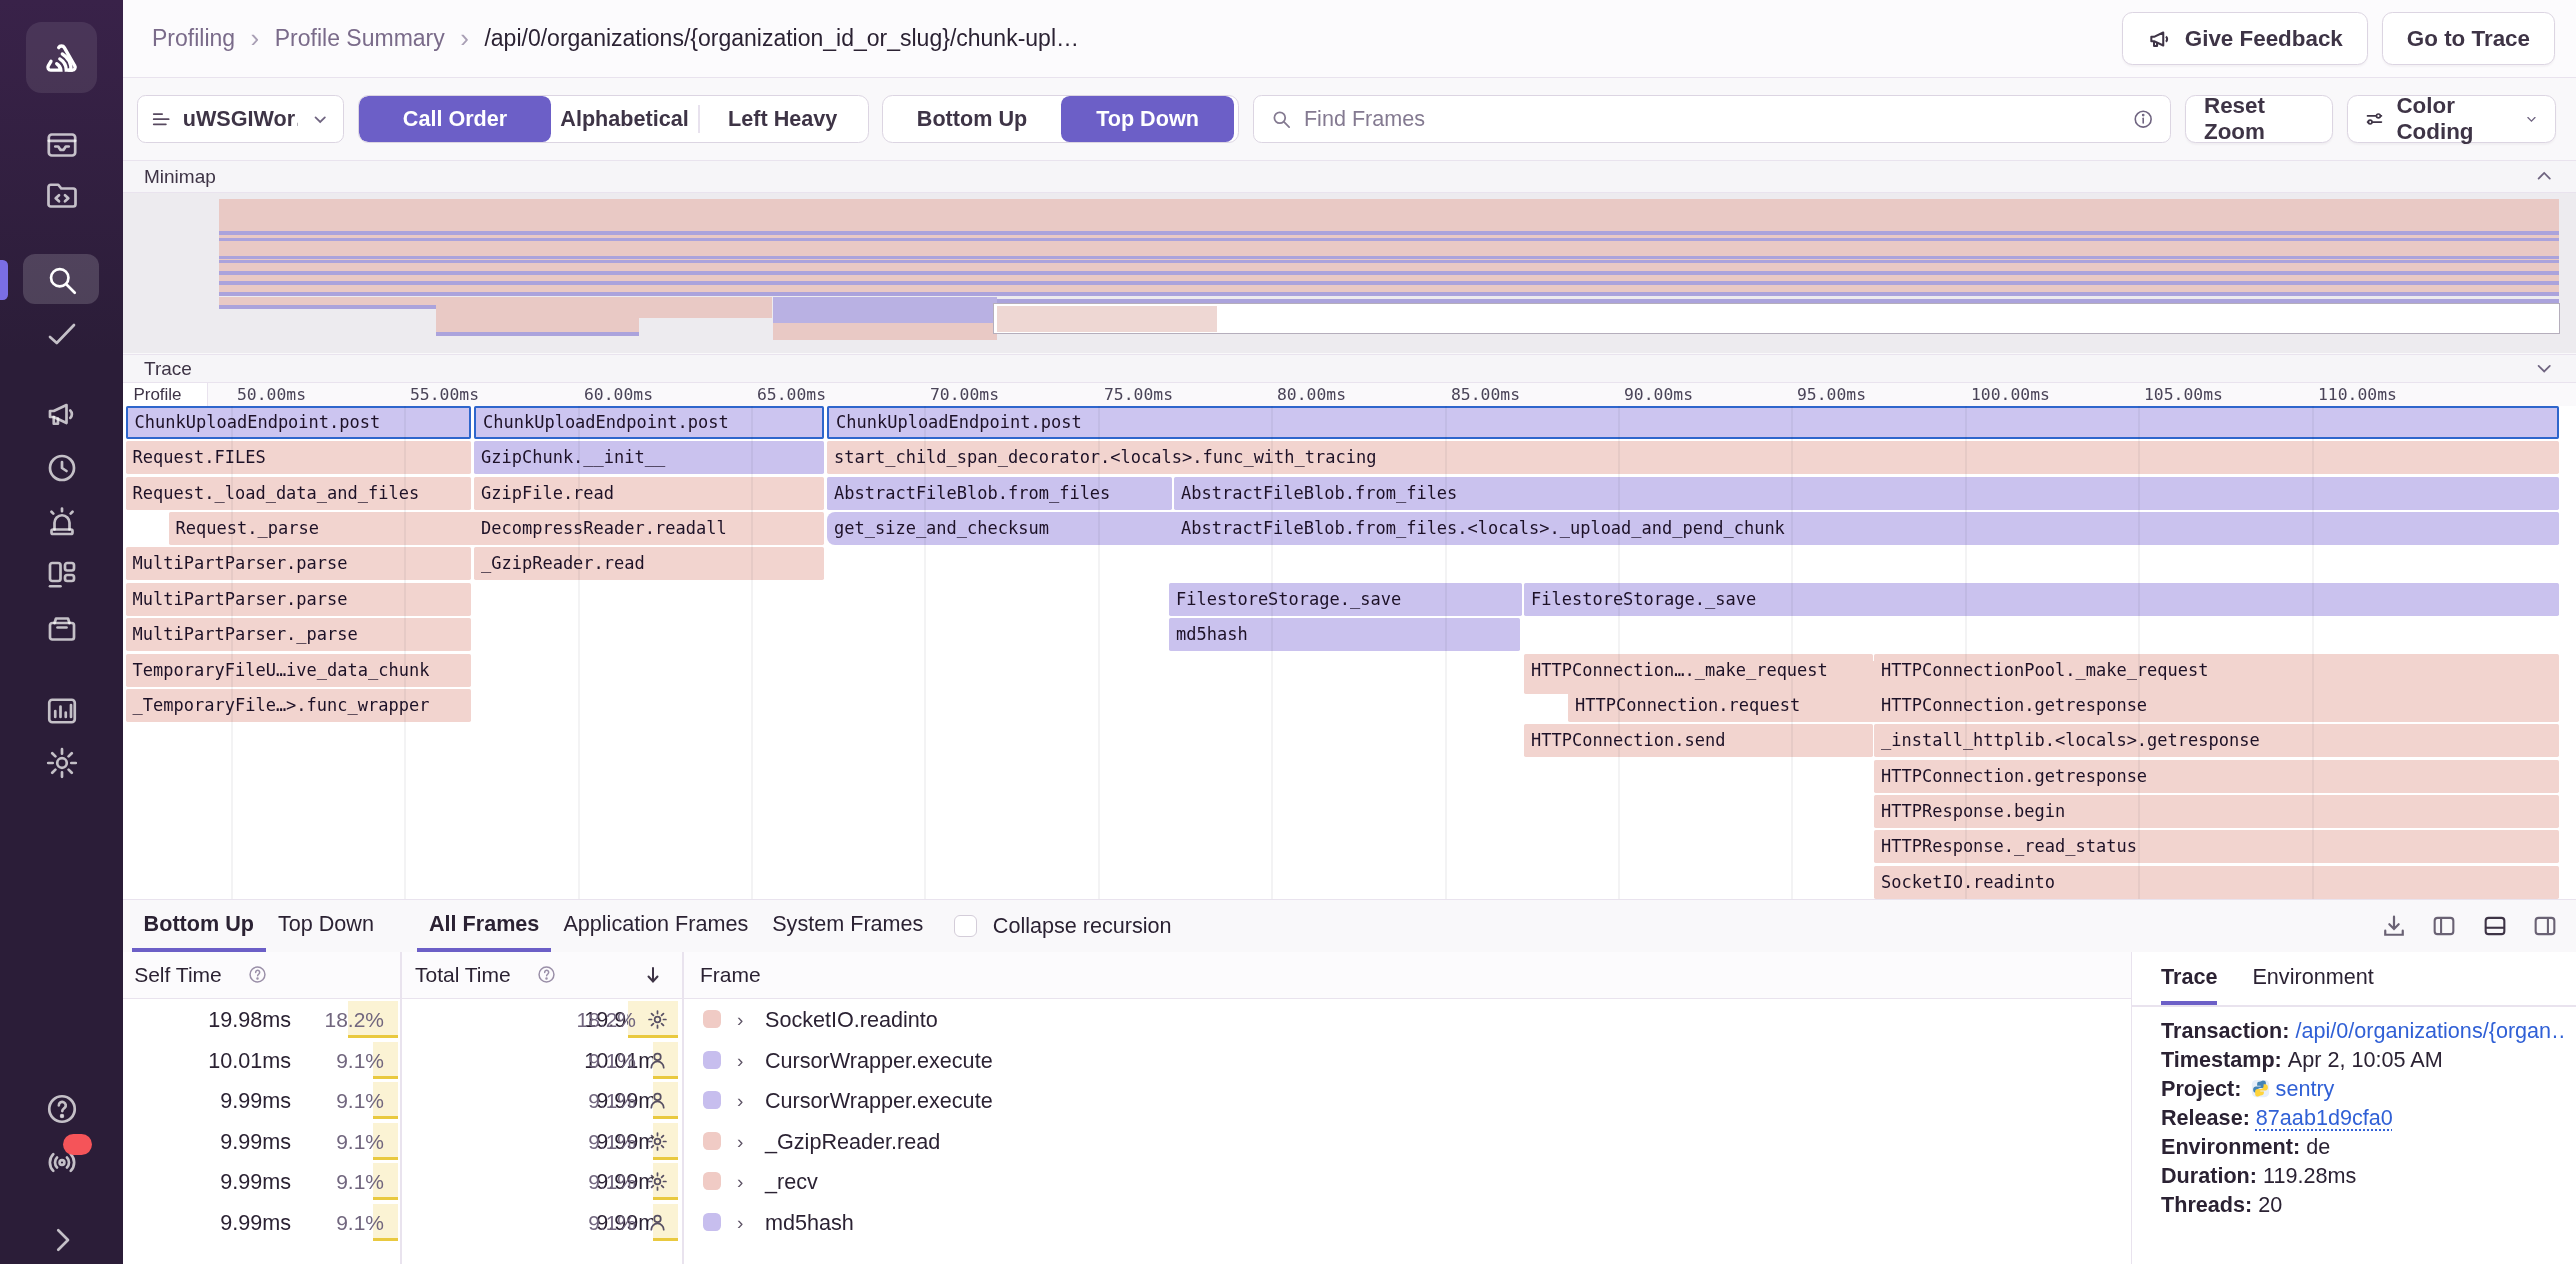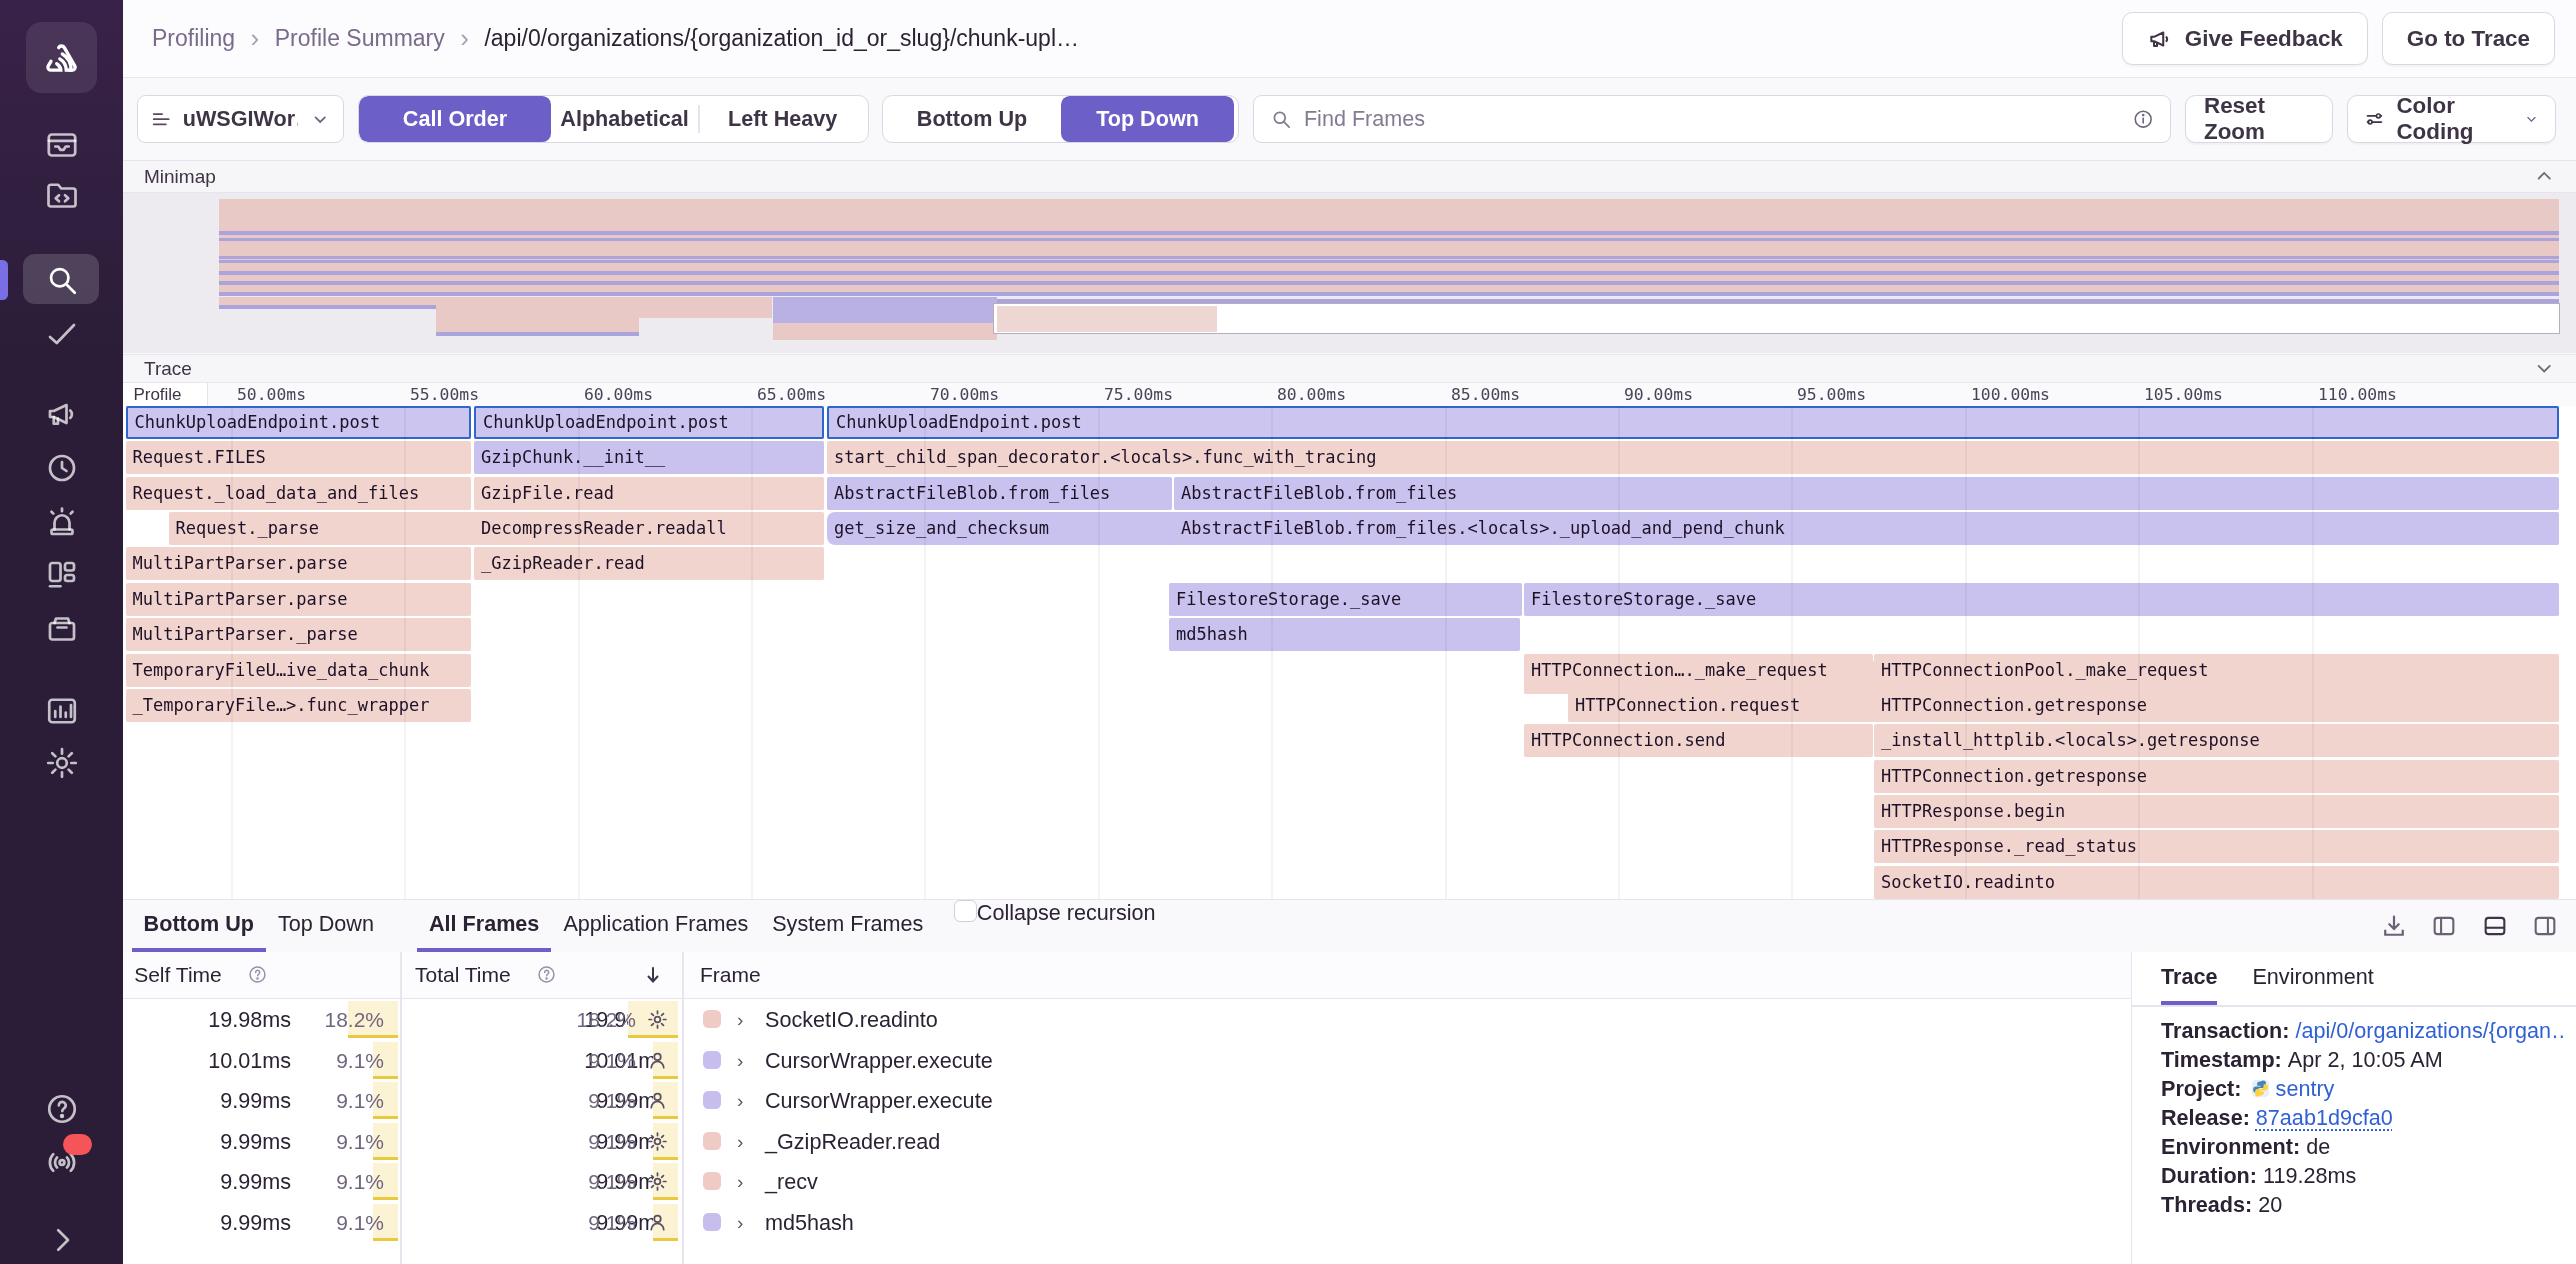--- a/index.html
+++ b/index.html
@@ -72,21 +72,21 @@
   .fcell.sys { background:#f2d4cf; }
   .fcell.app { background:#cac2ee; }
   .fcell.sel { border:2.6px solid #2e66cc; background:#ccc5f0; line-height:28px; }
 
   
   .tabs-row { position:absolute; left:0; top:899px; width:2453px; height:53px; background:#f9f8fa; border-top:1.7px solid #e9e3ee;
               display:flex; align-items:stretch; padding:0 17px 0 8.6px; }
   .tab { display:flex; align-items:center; padding:0 12px; font-size:21.6px; color:#2b2233; border-bottom:4.3px solid transparent; }
   .tab.active { font-weight:700; border-bottom-color:#6c5fc7; }
   .tabs-gap { width:31px; }
-  .chk-wrap { display:flex; gap:0; padding-left:19px; font-size:21.6px; color:#2b2233; }
+  .chk-wrap { display:flex; align-items:center; gap:16px; padding-left:19px; font-size:21.6px; color:#2b2233; }
   .chk { width:22.4px; height:22.4px; border:1.7px solid #d4cdd9; border-radius:6px; background:#fff; }
   .tr-icons { margin-left:auto; display:flex; align-items:center; gap:22.4px; color:#6a6274; }
   .tr-icons svg { width:28px; height:28px; }
   .tr-icons .active-layout { color:#3e3446; }
 
   
   .table-area { position:absolute; left:0; top:952px; width:2453px; height:312px; background:#fff; overflow:hidden; }
   .vline { position:absolute; top:0; bottom:0; width:1.7px; background:#e9e3ee; z-index:4; }
   .t-head { position:absolute; left:0; top:0; width:2008px; height:47px; background:#fcfbfd; border-bottom:1.7px solid #e9e3ee; }
   .t-head .h-item { position:absolute; top:0; height:45px; display:flex; align-items:center; gap:25px; font-size:21px; color:#2b2233; }

